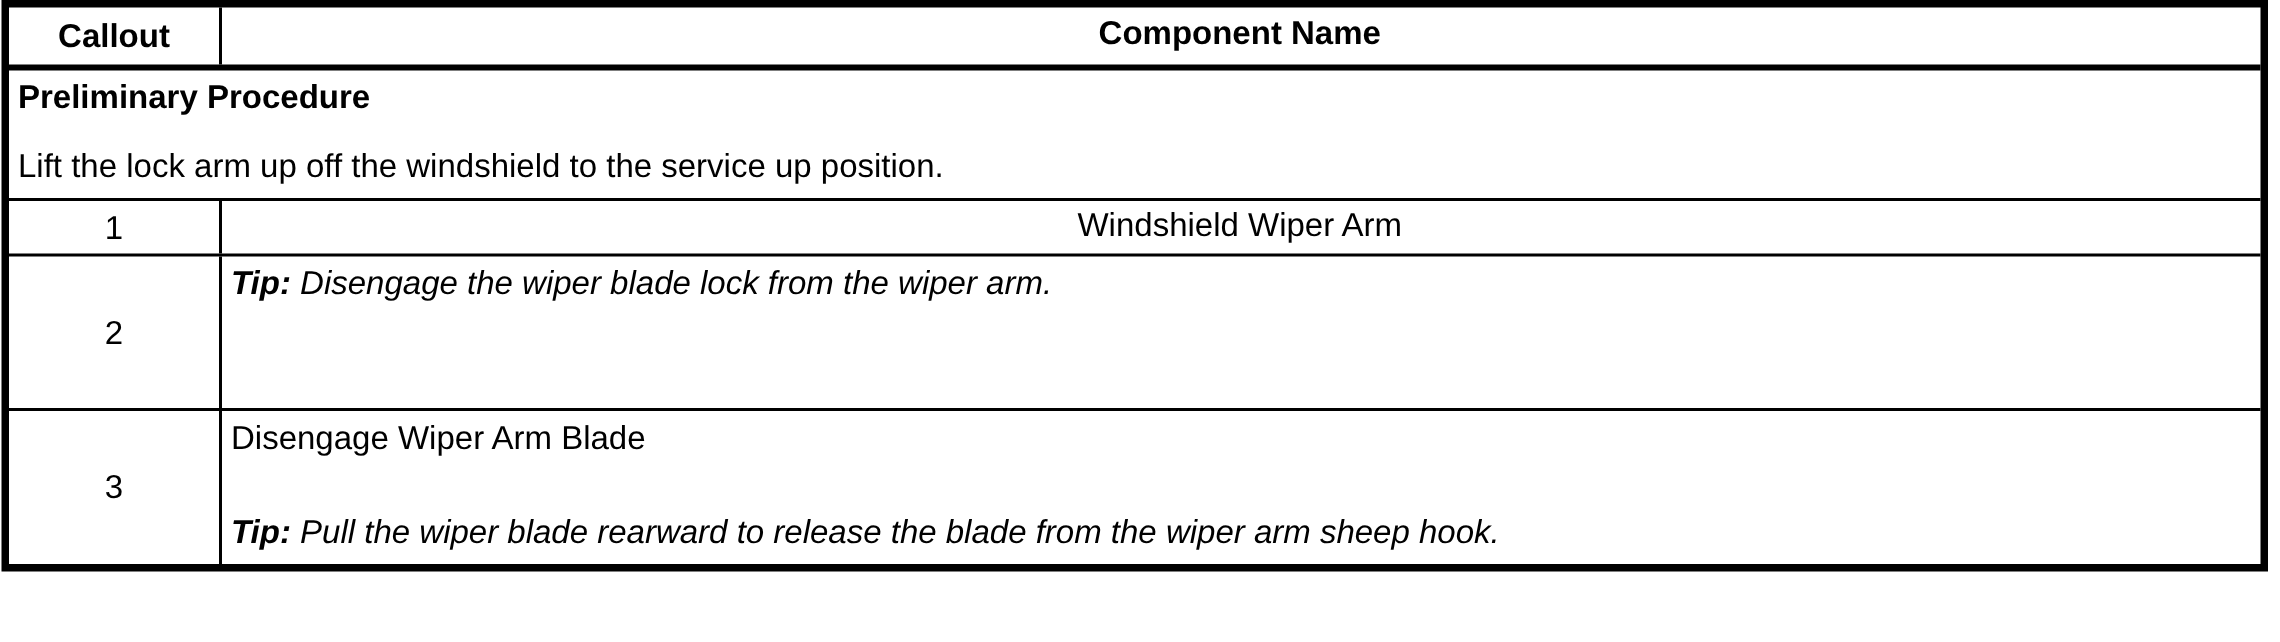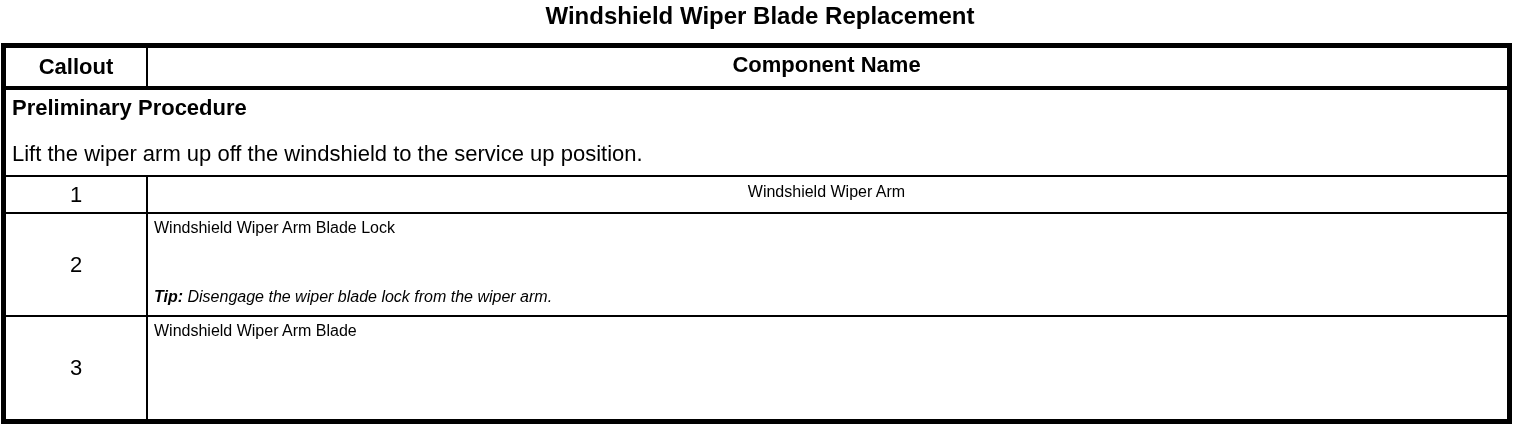--- a/index.html
+++ b/index.html
@@ -45,21 +45,21 @@
     align-items: center;
     justify-content: center;
     font-size: 22px;
   }
   .cell-component {
     flex: 1;
     display: flex;
     flex-direction: column;
     justify-content: space-between;
     padding: 5px 8px 9px 6px;
-    font-size: 16px;
+    font-size: 22px;
     line-height: 1.15;
   }
   .cell-component.v-center { justify-content: center; text-align: center; }
   .cell-header {
     font-weight: bold;
     font-size: 22px;
     display: flex;
     align-items: center;
     justify-content: center;
   }
@@ -73,55 +73,57 @@
     line-height: 1.15;
   }
   .bold { font-weight: bold; }
   .tip-line { white-space: nowrap; font-style: italic; }
 </style>
 </head>
 <body>
 
 <div class="page">
 
-  <div class="doc-title">Windshield Wiper Blade Replacement</div>
 
   <div class="parts-table">
 
     <div class="t-row row-header">
       <div class="cell-callout cell-header">Callout</div>
       <div class="cell-component cell-header v-center">Component Name</div>
     </div>
 
     <div class="t-row row-preliminary">
       <div class="cell-span">
         <div class="bold">Preliminary Procedure</div>
-        <div>Lift the wiper arm up off the windshield to the service up position.</div>
+        <div>Lift the lock arm up off the windshield to the service up position.</div>
       </div>
     </div>
 
     <div class="t-row row-1">
       <div class="cell-callout">1</div>
       <div class="cell-component v-center">
         <div>Windshield Wiper Arm</div>
       </div>
     </div>
 
     <div class="t-row row-2">
       <div class="cell-callout">2</div>
       <div class="cell-component">
-        <div>Windshield Wiper Arm Blade Lock</div>
         <div class="tip-line">
           <span class="bold">Tip:</span>
           <span>Disengage the wiper blade lock from the wiper arm.</span>
         </div>
       </div>
     </div>
 
     <div class="t-row row-3">
       <div class="cell-callout">3</div>
       <div class="cell-component">
-        <div>Windshield Wiper Arm Blade</div>
+        <div>Disengage Wiper Arm Blade</div>
+        <div class="tip-line">
+          <span class="bold">Tip:</span>
+          <span>Pull the wiper blade rearward to release the blade from the wiper arm sheep hook.</span>
+        </div>
       </div>
     </div>
 
   </div>
 </div>
 
 </body></html>

